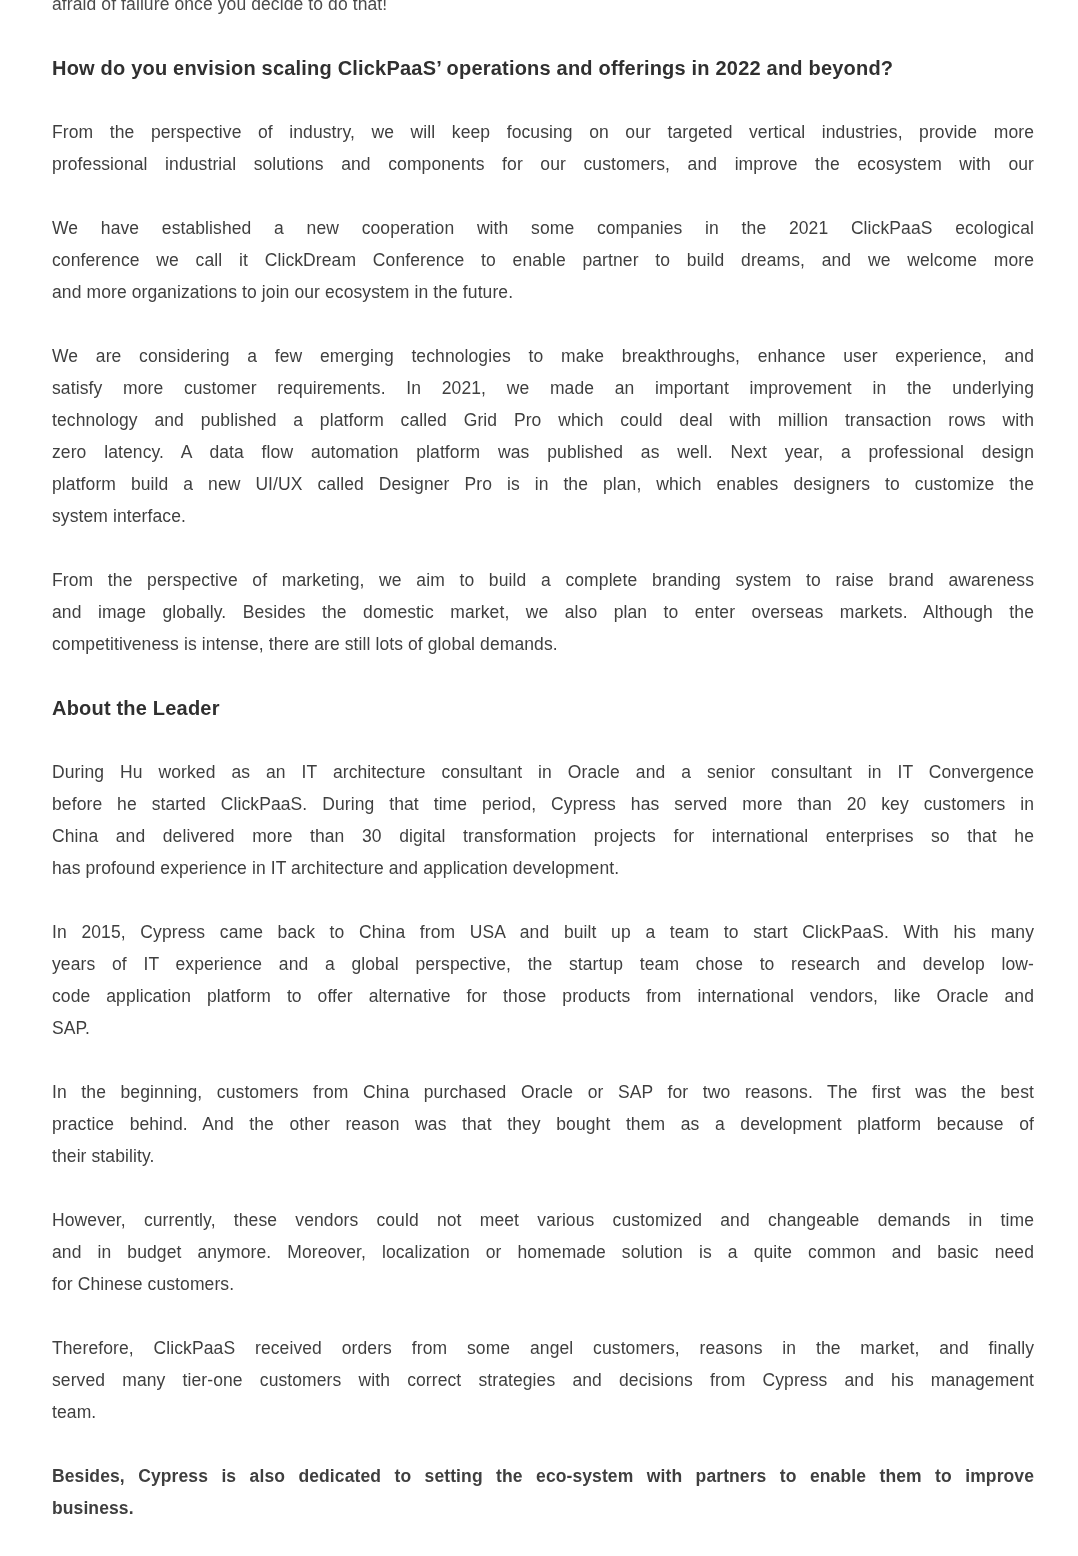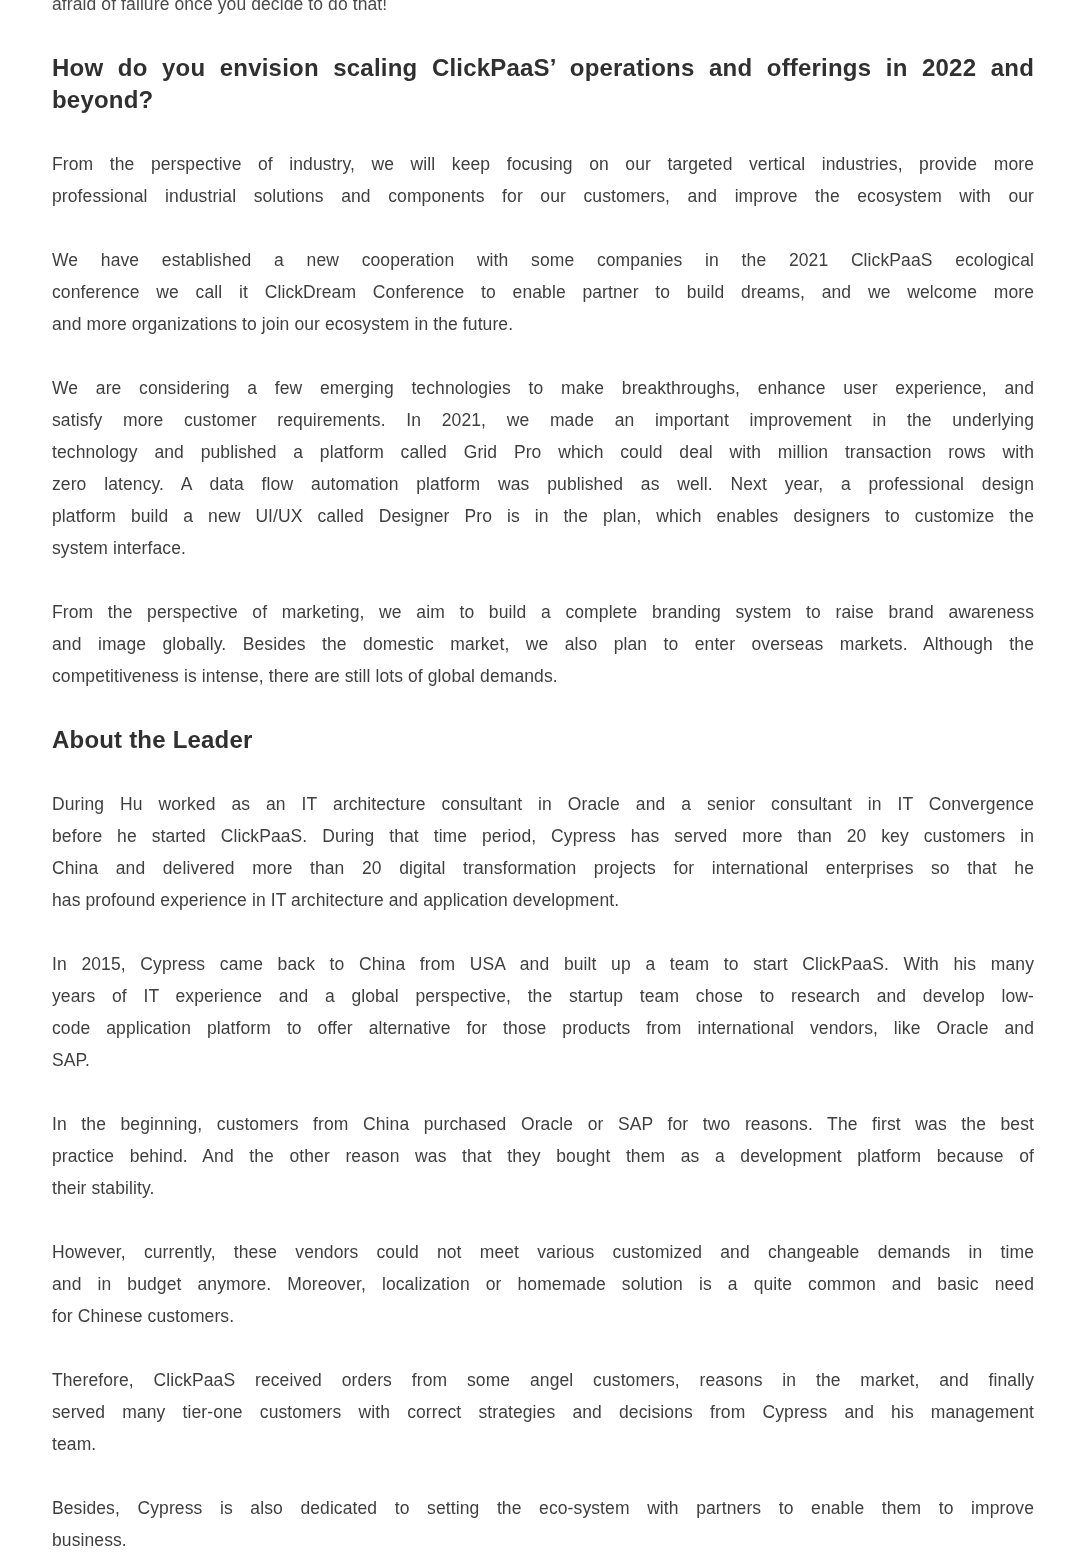--- a/index.html
+++ b/index.html
@@ -15,31 +15,31 @@
     width: 1078px;
     margin-top: -12px;
     padding: 0 44px 0 52px;
     font-family: "Liberation Sans", sans-serif;
     font-size: 17.5px;
     line-height: 32px;
     color: #3f3f3f;
     letter-spacing: 0.1px;
   }
   .block { margin: 0 0 32px 0; }
-  .block:last-child { margin-bottom: 0; }
+  .block:last-child { margin-bottom: 0; font-weight: bold; }
   .line {
     text-align: justify;
     text-align-last: justify;
     white-space: normal;
   }
   .line.last { text-align-last: left; }
   .heading .line {
     font-weight: 700;
     color: #303030;
-    font-size: 24px;
+    font-size: 20px;
     letter-spacing: 0.2px;
   }
   .partial .line { color: #4a4a4a; }
 </style>
 </head>
 <body>
 
 <main class="page">
     <div class="block partial">
       <div class="line last">afraid of failure once you decide to do that!</div>
@@ -68,21 +68,21 @@
       <div class="line">From the perspective of marketing, we aim to build a complete branding system to raise brand awareness</div>
       <div class="line">and image globally. Besides the domestic market, we also plan to enter overseas markets. Although the</div>
       <div class="line last">competitiveness is intense, there are still lots of global demands.</div>
     </div>
     <div class="block heading">
       <div class="line last">About the Leader</div>
     </div>
     <div class="block paragraph">
       <div class="line">During Hu worked as an IT architecture consultant in Oracle and a senior consultant in IT Convergence</div>
       <div class="line">before he started ClickPaaS. During that time period, Cypress has served more than 20 key customers in</div>
-      <div class="line">China and delivered more than 20 digital transformation projects for international enterprises so that he</div>
+      <div class="line">China and delivered more than 30 digital transformation projects for international enterprises so that he</div>
       <div class="line last">has profound experience in IT architecture and application development.</div>
     </div>
     <div class="block paragraph">
       <div class="line">In 2015, Cypress came back to China from USA and built up a team to start ClickPaaS. With his many</div>
       <div class="line">years of IT experience and a global perspective, the startup team chose to research and develop low-</div>
       <div class="line">code application platform to offer alternative for those products from international vendors, like Oracle and</div>
       <div class="line last">SAP.</div>
     </div>
     <div class="block paragraph">
       <div class="line">In the beginning, customers from China purchased Oracle or SAP for two reasons. The first was the best</div>

